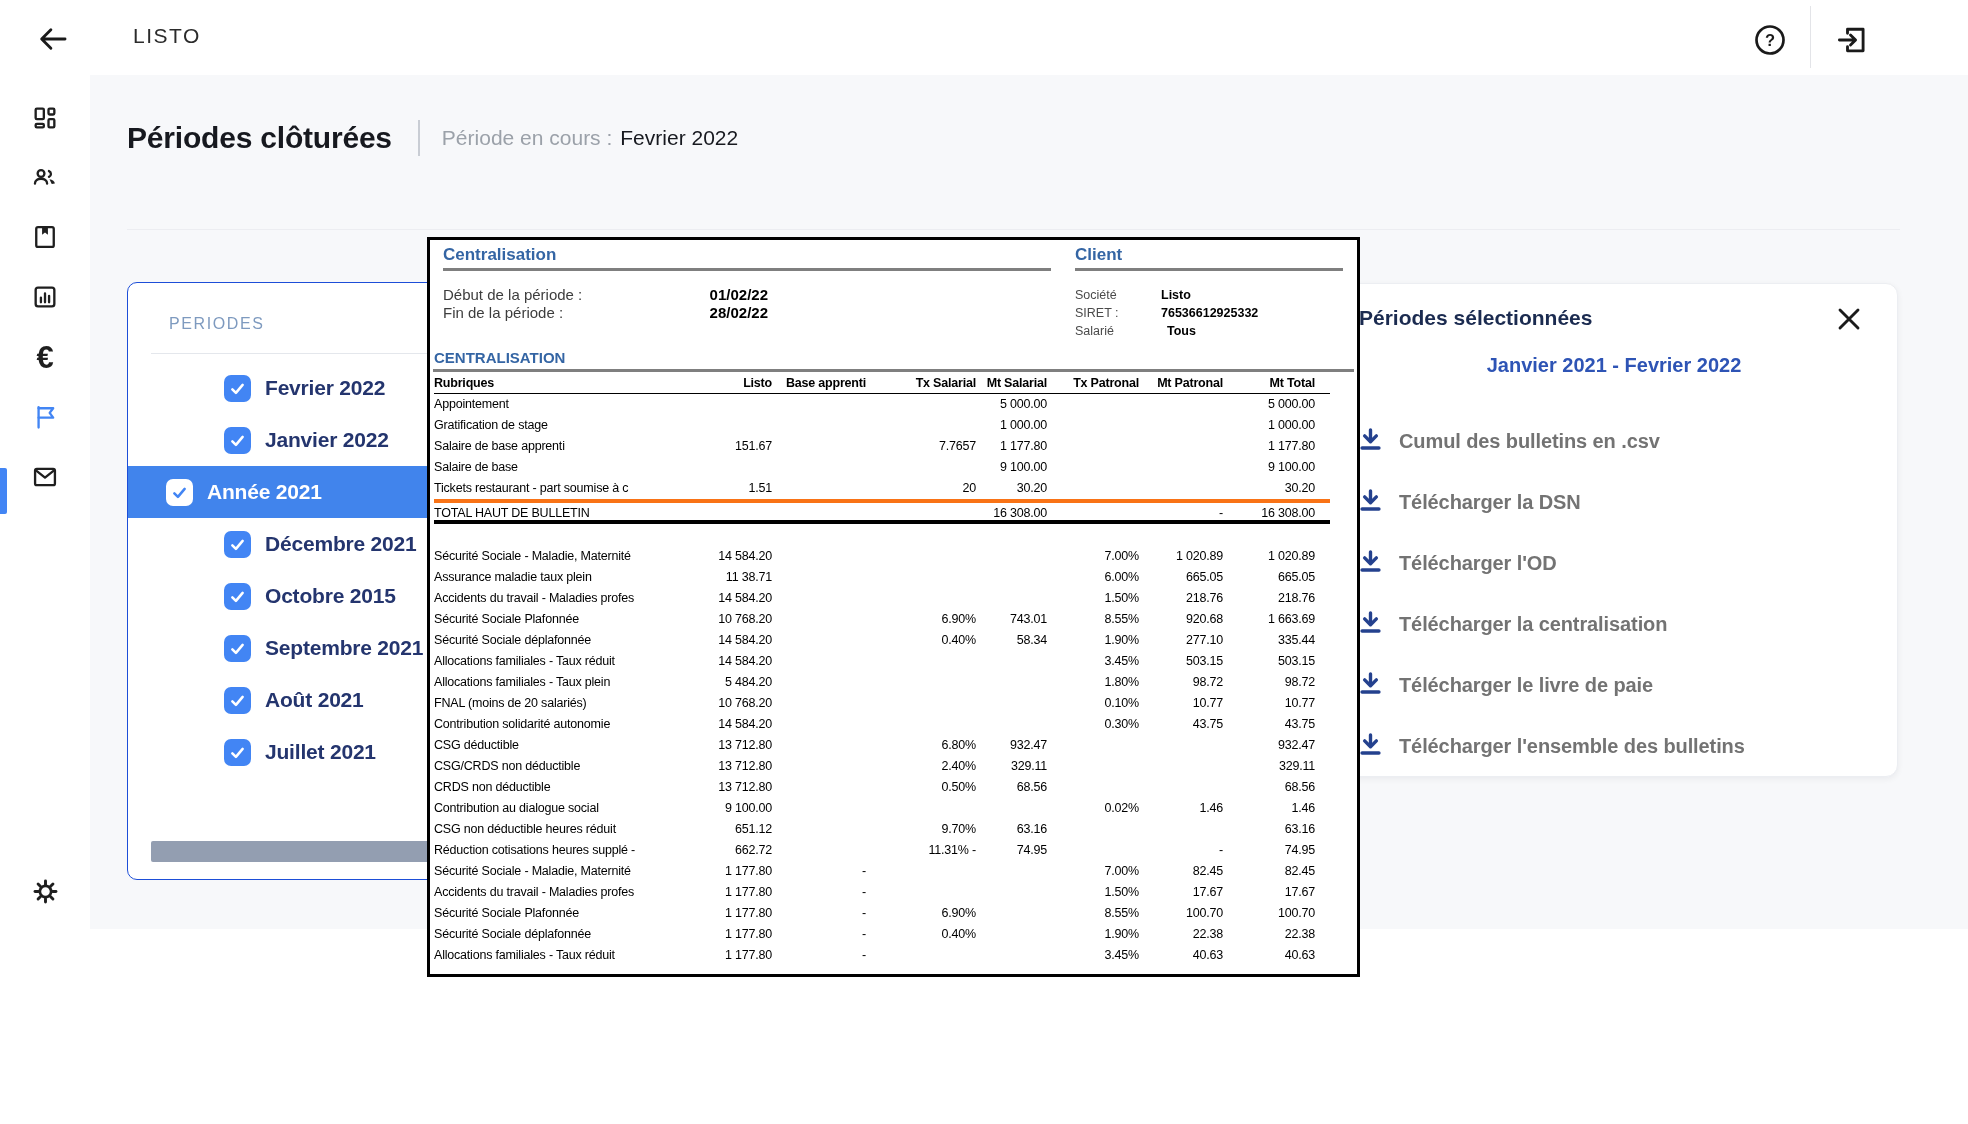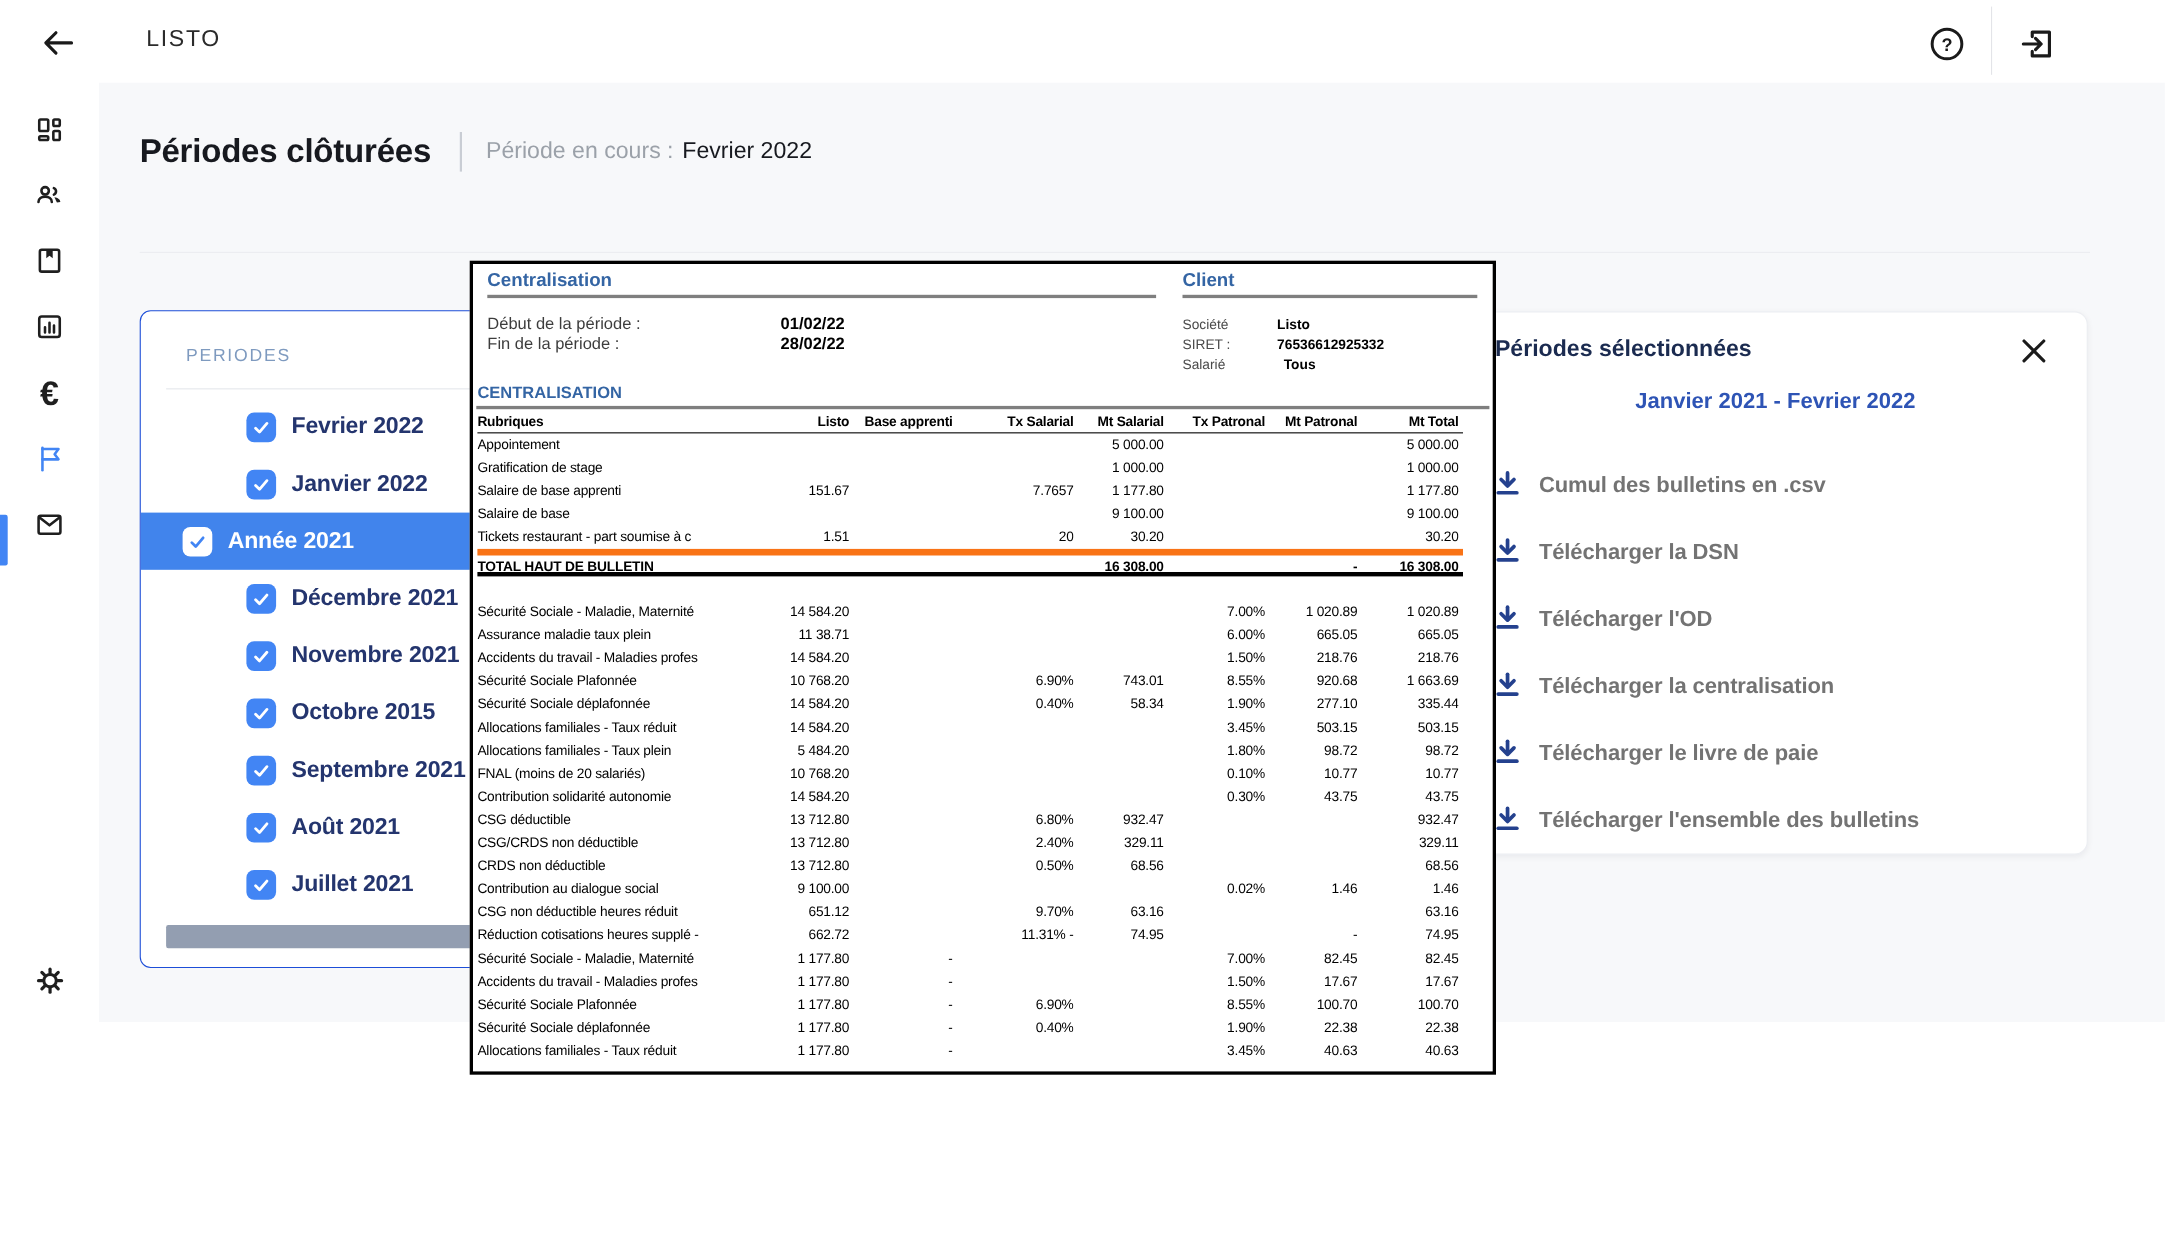--- a/index.html
+++ b/index.html
@@ -77,23 +77,23 @@
   .doc-client .doc-info-row .lab { width:86px; color:#4a4a4a; }
   .doc-client .doc-info-row .val { width:auto; text-align:left; font-weight:bold; }
   .doc-sec-title { position:absolute; left:4px; top:109px; font-size:15px; font-weight:bold; color:#3465A4; }
   .doc-sec-underline { position:absolute; left:3px; top:129px; width:921px; height:3px; background:#7f7f7f; }
   .doc-table { position:absolute; left:4px; top:133px; width:896px; font-size:12.5px; letter-spacing:-0.2px; }
   .trow { display:flex; height:21px; line-height:21px; }
   .thead { height:20px; line-height:20px; font-weight:bold; }
   .c { text-align:right; white-space:nowrap; overflow:hidden; }
   .c0 { width:257px; text-align:left; }
   .c1 { width:81px; } .c2 { width:94px; } .c3 { width:110px; }
-  .c4 { width:71px;margin-left:11px; } .c5 { width:92px; } .c6 { width:84px; } .c7 { width:92px; }
+  .c4 { width:71px; } .c5 { width:92px; } .c6 { width:84px; } .c7 { width:92px; }
   .rows-top { border-top:1px solid #000; }
-  .trow.total { border-top:6px solid #f97316; font-weight:bold; }
+  .trow.total { border-top:4px solid #f97316; font-weight:normal; }
   .thick-line { height:4px; background:#000; }
   .doc-gap { height:22px; }
 </style>
 </head>
 <body>
 
 <div class="topbar">
   <div class="back-btn">
     <span>
       <svg width="34" height="34" viewBox="0 0 24 24">
@@ -242,28 +242,20 @@
       </svg>
     </span>
     <span class="pp-label">Décembre 2021</span>
   </div>
       <div class="pp-row indent">
     <span class="pp-check">
       <svg viewBox="0 0 24 24" fill="none" stroke-width="3.2" stroke-linecap="round" stroke-linejoin="round">
         <polyline points="5.5,13 10,17.5 18.5,7.5"></polyline>
       </svg>
     </span>
-    <span class="pp-label">Novembre 2021</span>
-  </div>
-      <div class="pp-row indent">
-    <span class="pp-check">
-      <svg viewBox="0 0 24 24" fill="none" stroke-width="3.2" stroke-linecap="round" stroke-linejoin="round">
-        <polyline points="5.5,13 10,17.5 18.5,7.5"></polyline>
-      </svg>
-    </span>
     <span class="pp-label">Octobre 2015</span>
   </div>
       <div class="pp-row indent">
     <span class="pp-check">
       <svg viewBox="0 0 24 24" fill="none" stroke-width="3.2" stroke-linecap="round" stroke-linejoin="round">
         <polyline points="5.5,13 10,17.5 18.5,7.5"></polyline>
       </svg>
     </span>
     <span class="pp-label">Septembre 2021</span>
   </div>

